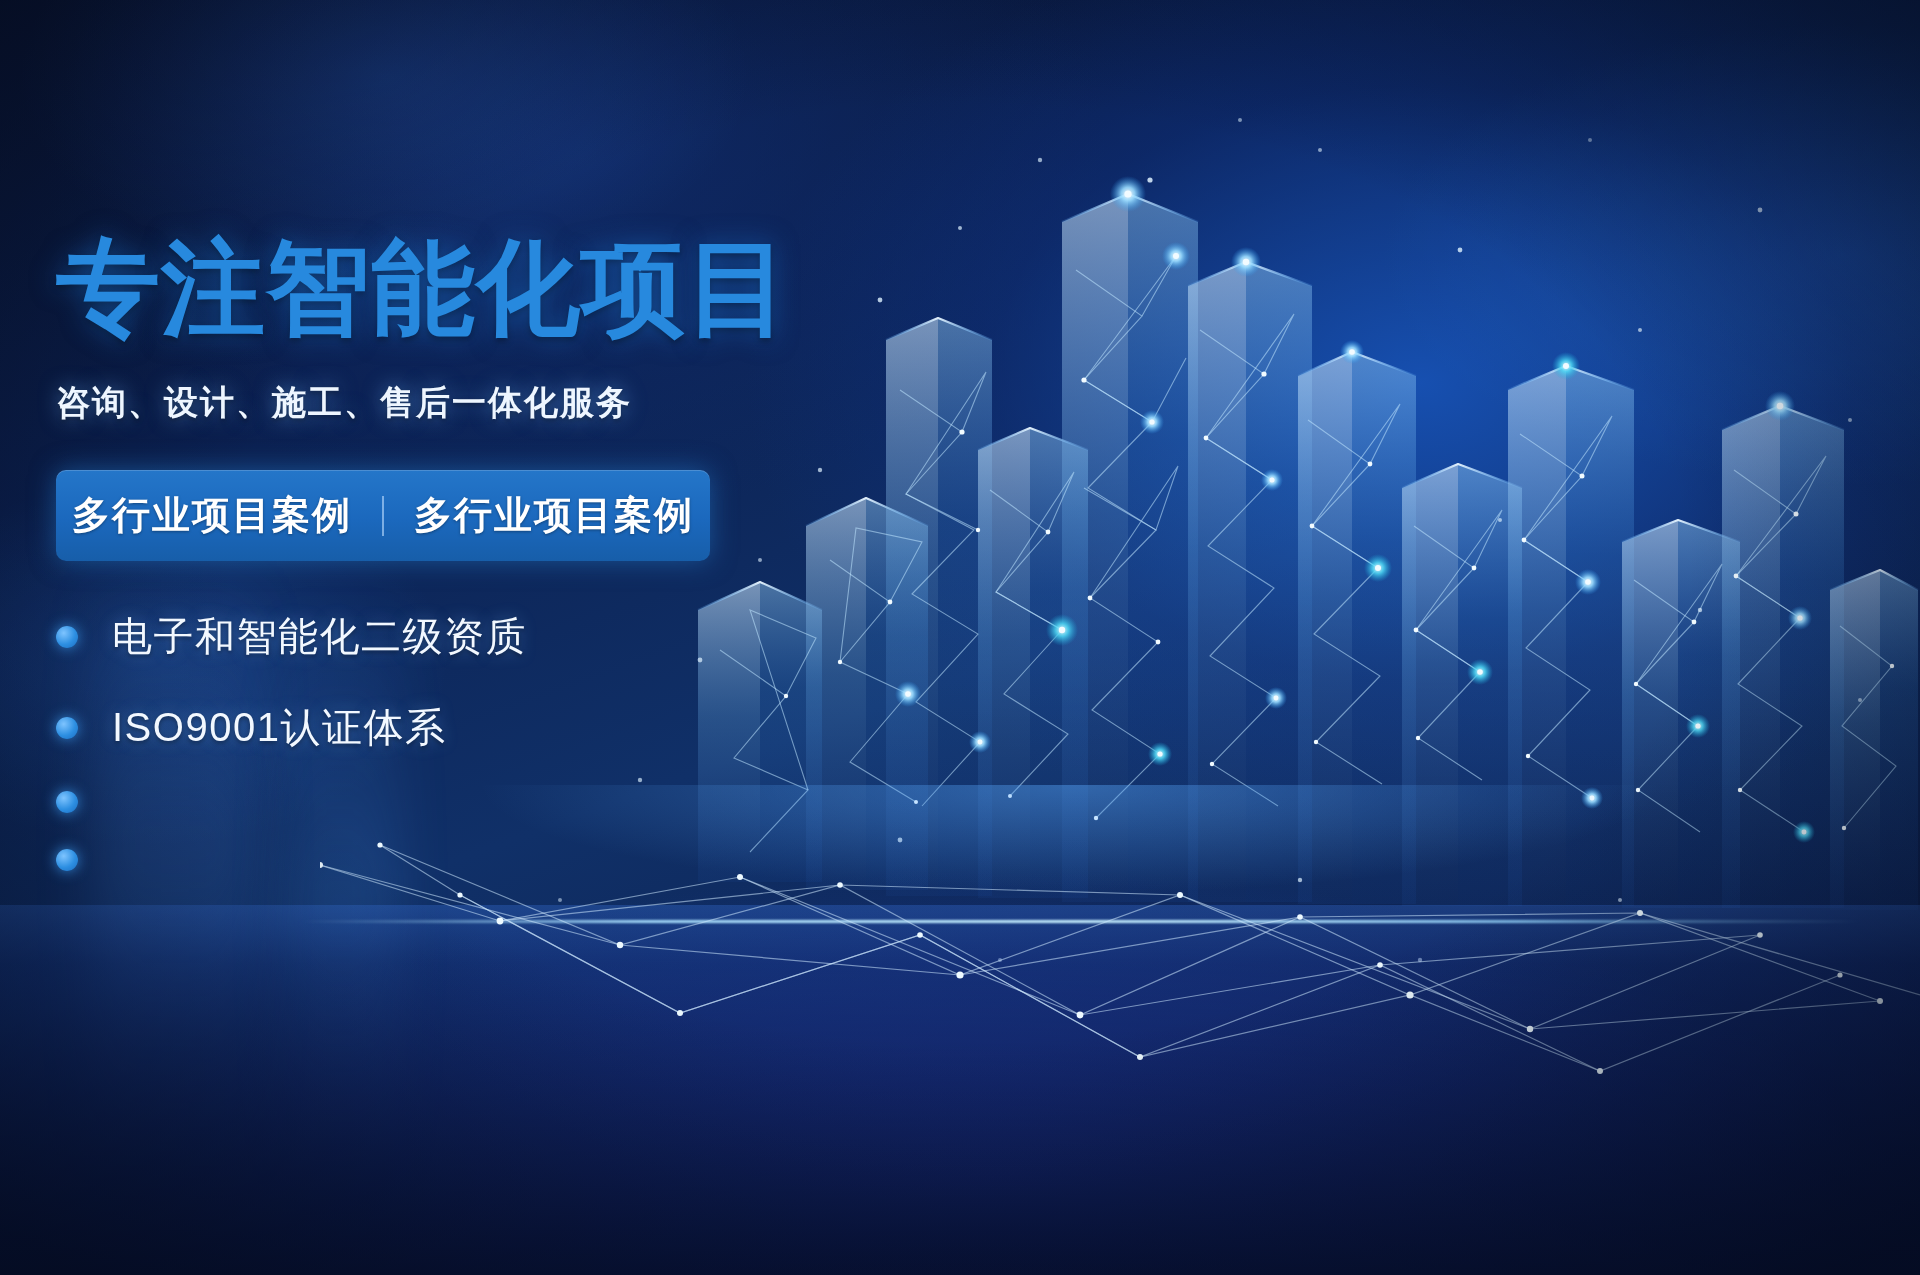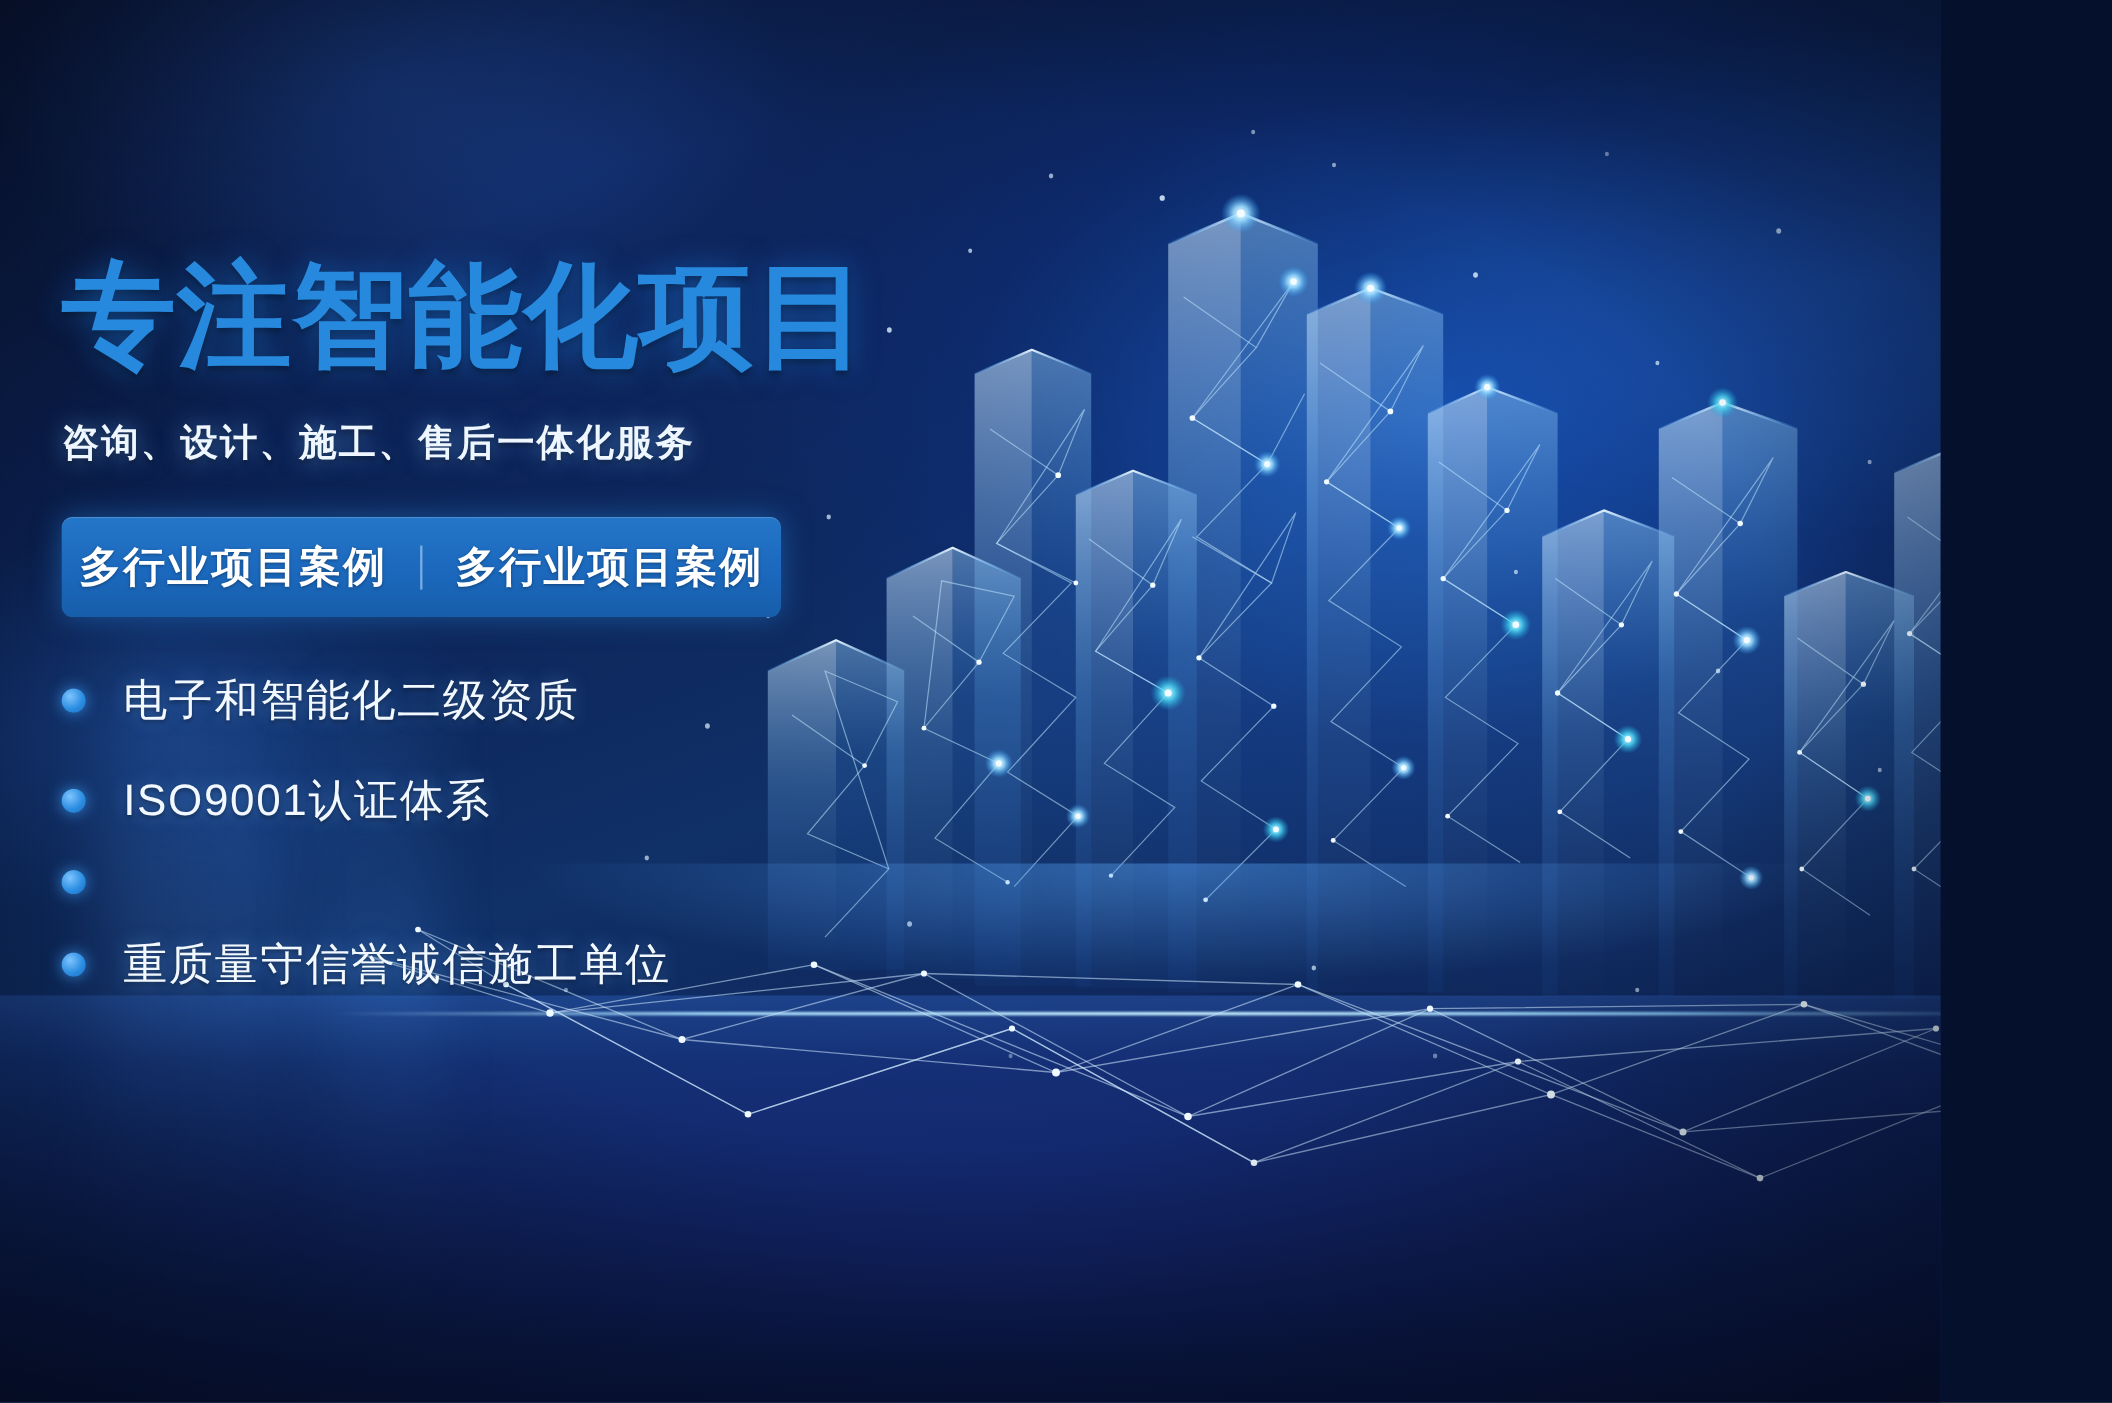--- a/index.html
+++ b/index.html
@@ -1,20 +1,20 @@
 <!DOCTYPE html>
 <html><head>
 <meta charset="utf-8">
 <style>
   * { margin:0; padding:0; box-sizing:border-box; }
   html,body { width:1920px; height:1275px; overflow:hidden; background:#05102c; }
   body { font-family:"Liberation Sans","DejaVu Sans",sans-serif; }
 
   .banner{
-    position:relative; width:1764px; height:1275px; overflow:hidden;
+    position:relative; width:1920px; height:1275px; overflow:hidden;
     background:
       radial-gradient(ellipse 900px 620px at 74% 30%, rgba(24,86,190,.85) 0%, rgba(14,48,128,.45) 48%, rgba(8,26,72,0) 75%),
       radial-gradient(ellipse 760px 520px at 30% 12%, rgba(16,44,108,.75) 0%, rgba(9,26,70,0) 70%),
       radial-gradient(ellipse 1200px 420px at 52% 92%, rgba(40,66,186,.55) 0%, rgba(10,22,64,0) 72%),
       linear-gradient(160deg,#0a1636 0%, #0b2050 26%, #103068 52%, #0d2352 74%, #0a1840 100%);
   }
 
   
   .haze{position:absolute;inset:0;pointer-events:none;
     background:
@@ -435,18 +435,17 @@
       </div>
       <div class="bullet">
         <span class="dot"></span>
         <span class="bullet-text">ISO9001认证体系</span>
       </div>
       <div class="bullet">
         <span class="dot"></span>
       </div>
       <div class="bullet">
         <span class="dot"></span>
-        <span class="bullet-text">重质量守信誉诚信施工单位</span>
       </div>
     </div>
 
   </div>
 </div>
 
 </body></html>

